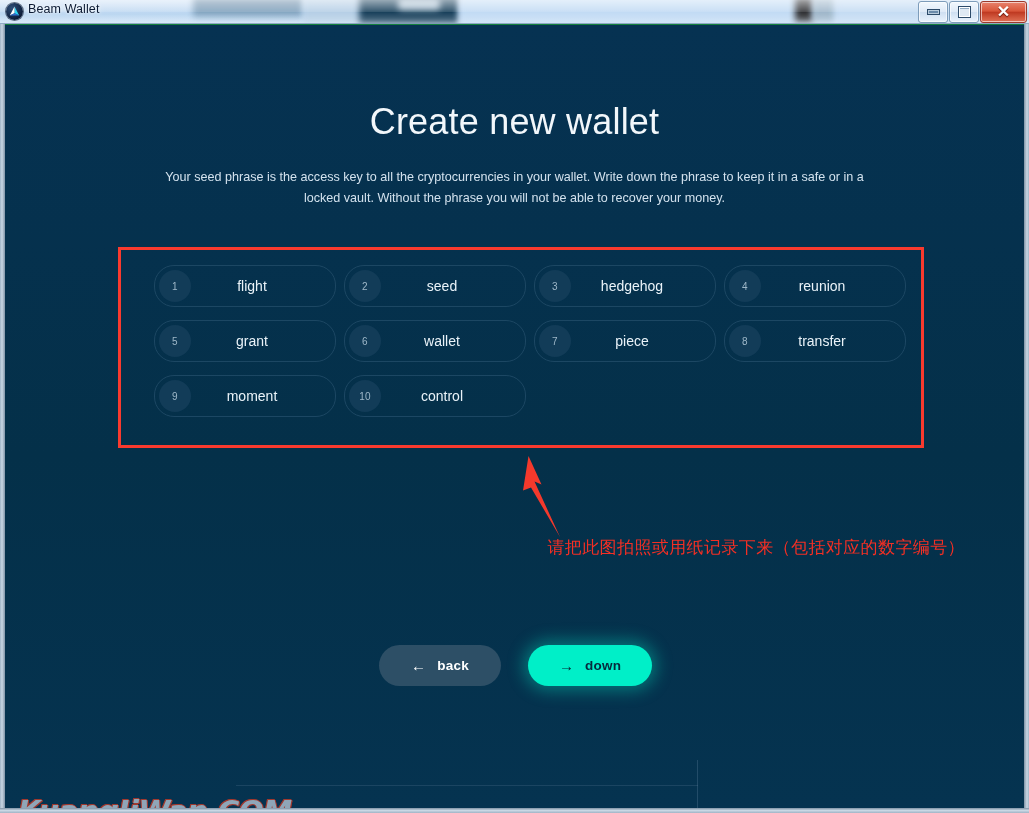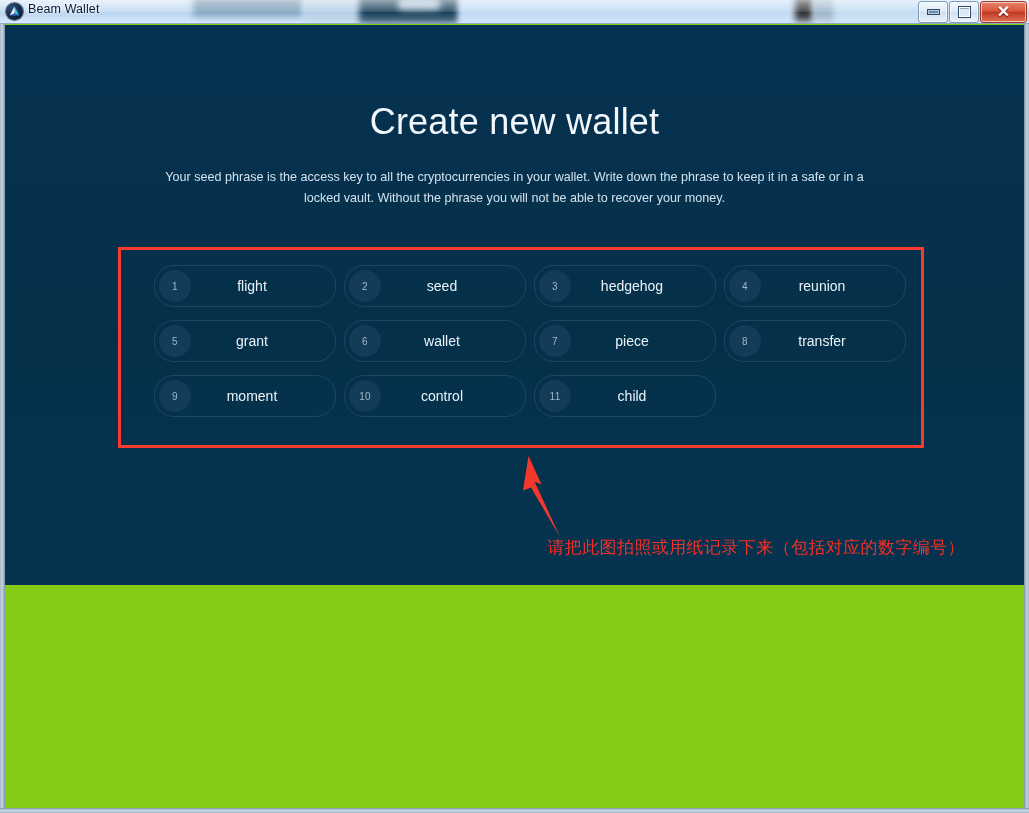--- a/index.html
+++ b/index.html
@@ -14,21 +14,21 @@
     font-family: "Liberation Sans", sans-serif;
     -webkit-font-smoothing: antialiased;
   }
 
   
   #window {
     position: absolute;
     left: 0; top: 0;
     width: 1029px;
     height: 813px;
-    background: #84cc16;
+    background: #15803d;
   }
 
   
   #titlebar {
     position: absolute;
     left: 0; top: 0;
     width: 1029px;
     height: 24px;
     background: linear-gradient(180deg, #cfe2f6 0%, #c2daf2 45%, #b9d5f0 60%, #cfe4f8 100%);
     overflow: hidden;
@@ -112,21 +112,21 @@
   #frame-bottom {
     position: absolute; left: 0; right: 0; bottom: 0; height: 5px;
     background: linear-gradient(180deg,#7f93a6 0%, #c9d7e4 50%, #9fb3c5 100%);
   }
 
   
   #content {
     position: absolute;
     left: 5px; top: 25px;
     width: 1019px;
-    height: 560px;
+    height: 783px;
     background: #063252;
     overflow: hidden;
   }
   #content-bgwash {
     position:absolute; inset:0;
     background: linear-gradient(180deg,#063252 0%, #043049 55%, #053350 100%);
   }
   #content-seam {
     position:absolute; left: 692px; top: 735px; width: 1px; height: 48px;
     background: rgba(140,170,195,.22);
@@ -367,24 +367,20 @@
             <div class="seed-word">transfer</div>
           </div>
           <div class="seed-pill">
             <div class="seed-num">9</div>
             <div class="seed-word">moment</div>
           </div>
           <div class="seed-pill">
             <div class="seed-num">10</div>
             <div class="seed-word">control</div>
           </div>
-          <div class="seed-pill">
-            <div class="seed-num">11</div>
-            <div class="seed-word">child</div>
-          </div>
         </div>
       <div id="seed-highlight"></div>
     </div>
 
     <div id="anno-arrow">
       <svg width="70" height="86" viewBox="0 0 70 86">
         <polygon points="20.5,3 33.5,31.5 26.5,28.5 52,84 23,34.5 15,37.5" fill="#f4392c"></polygon>
       </svg>
     </div>
     <div id="anno-note">请把此图拍照或用纸记录下来（包括对应的数字编号）</div>

